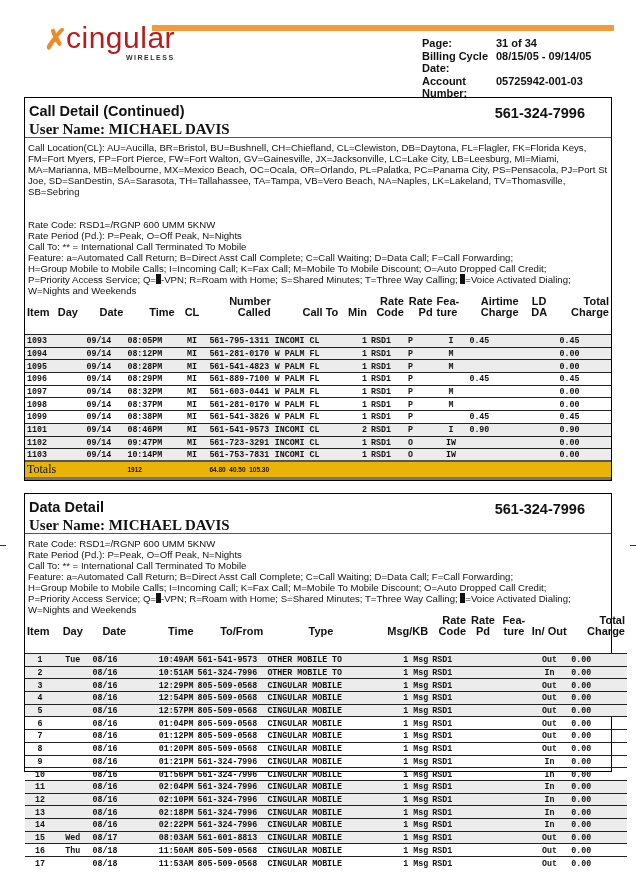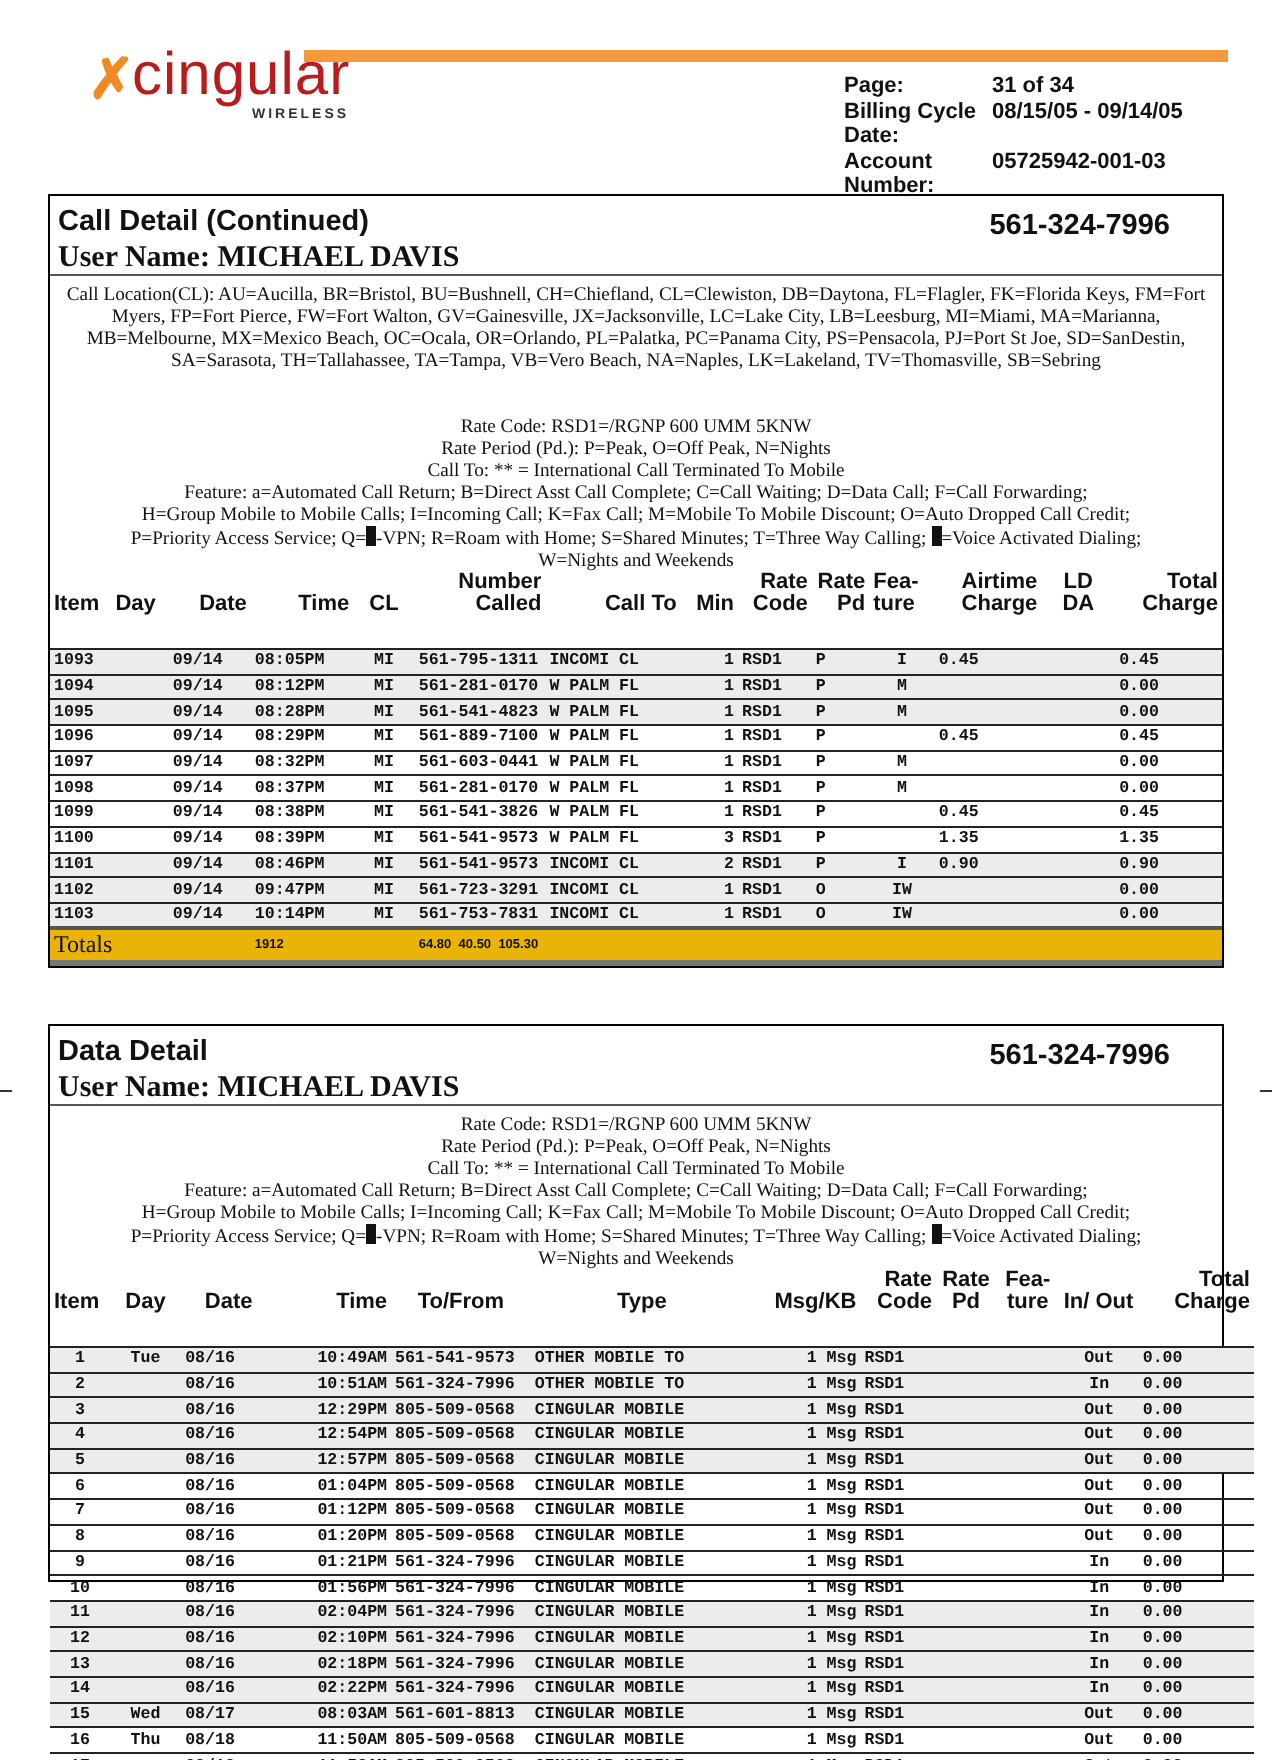--- a/index.html
+++ b/index.html
@@ -12,21 +12,21 @@
   .meta { position: absolute; left: 386px; top: 37px; font-size: 11px; font-weight: bold; line-height: 12.5px; }
   .meta .row { display: flex; }
   .meta .k { width: 110px; padding-left: 36px; }
   .side-mark { position: absolute; top: 545px; width: 6px; height: 1px; background: #333; }
 
   .box { position: absolute; left: 24px; width: 588px; border: 1.2px solid #000; }
   .box-head { padding: 5px 4px 20px 4px; position: relative; border-bottom: 1.4px solid #555; height: 40px; }
   .box-title { font-size: 14.5px; font-weight: bold; }
   .box-phone { position: absolute; right: 26px; top: 7px; font-size: 14.5px; font-weight: bold; }
   .box-user { font-family: "Liberation Serif", serif; font-weight: bold; font-size: 15px; margin-top: 2px; }
-  .legend { font-family: Liberation Serif, serif; font-size: 9.6px; line-height: 11px; padding: 4px 3px 0 3px; text-align: center; }
+  .legend { font-family: Liberation Sans, sans-serif; font-size: 9.6px; line-height: 11px; padding: 4px 3px 0 3px; }
   .legend .gap { height: 22px; }
   .blk { display: inline-block; width: 5px; height: 10px; background: #111; vertical-align: -1px; }
 
   table { border-collapse: collapse; width: 100%; }
   th { font-size: 11px; font-weight: bold; font-family: "Liberation Sans", sans-serif; line-height: 11px; vertical-align: bottom; padding: 0 2px 16px 2px; }
   td { font-family: "Liberation Mono", monospace; font-size: 8.3px; font-weight: bold; height: 12.7px; padding: 0 2px; white-space: nowrap; border-top: 1.2px solid #222; }
   tr.shade td { background: #ececec; }
   .r { text-align: right; } .c { text-align: center; } .l { text-align: left; }
   .totals td { font-family: "Liberation Sans", sans-serif; background: #eab308; border-top: 2px solid #555; border-bottom: 3px solid #777; height: 16px; font-size: 6.5px; }
   .totals .tl { font-family: "Liberation Serif", serif; font-size: 12px; font-weight: normal; }
@@ -201,36 +201,20 @@
           <td class="l">561-541-3826</td>
           <td class="l">W PALM FL</td>
           <td class="r">1</td>
           <td class="l">RSD1</td>
           <td class="l">P</td>
           <td class="c"></td>
           <td class="l">0.45</td>
           <td class="c"></td>
           <td class="l">0.45</td>
         </tr>
-        <tr>
-          <td class="l">1100</td>
-          <td class="l"></td>
-          <td class="l">09/14</td>
-          <td class="l">08:39PM</td>
-          <td class="c">MI</td>
-          <td class="l">561-541-9573</td>
-          <td class="l">W PALM FL</td>
-          <td class="r">3</td>
-          <td class="l">RSD1</td>
-          <td class="l">P</td>
-          <td class="c"></td>
-          <td class="l">1.35</td>
-          <td class="c"></td>
-          <td class="l">1.35</td>
-        </tr>
         <tr class="shade">
           <td class="l">1101</td>
           <td class="l"></td>
           <td class="l">09/14</td>
           <td class="l">08:46PM</td>
           <td class="c">MI</td>
           <td class="l">561-541-9573</td>
           <td class="l">INCOMI CL</td>
           <td class="r">2</td>
           <td class="l">RSD1</td>
@@ -276,21 +260,21 @@
     <tbody>
       <tr class="totals">
         <td class="tl" colspan="3">Totals</td>
         <td colspan="2">1912</td>
         <td colspan="9"><span>64.80</span>&nbsp;&nbsp;<span>40.50</span>&nbsp;&nbsp;<span>105.30</span></td>
       </tr>
     </tbody>
   </table>
 </div>
 
-<div class="box" style="top:512px; height:279px; overflow:visible;">
+<div class="box" style="top:493px; height:279px; overflow:visible;">
   <div class="box-head">
     <div class="box-title">Data Detail</div>
     <div class="box-phone">561-324-7996</div>
     <div class="box-user">User Name: MICHAEL DAVIS</div>
   </div>
   <div class="legend">
     <div>Rate Code: RSD1=/RGNP 600 UMM 5KNW</div>
     <div>Rate Period (Pd.): P=Peak, O=Off Peak, N=Nights</div>
     <div>Call To: ** = International Call Terminated To Mobile</div>
     <div>Feature: a=Automated Call Return; B=Direct Asst Call Complete; C=Call Waiting; D=Data Call; F=Call Forwarding;</div>
@@ -298,21 +282,21 @@
     <div><span>P=Priority Access Service; Q=</span><span class="blk"></span><span>-VPN; R=Roam with Home; S=Shared Minutes; T=Three Way Calling; </span><span class="blk"></span><span>=Voice Activated Dialing;</span></div>
     <div>W=Nights and Weekends</div>
   </div>
   <table style="width:602px;">
     <thead>
         <tr id="data-head">
           <th class="l" style="width: 30px;">Item</th>
           <th class="c" style="width: 36px;">Day</th>
           <th class="c" style="width: 48px;">Date</th>
           <th class="r" style="width: 58px;">Time</th>
-          <th class="c" style="width: 70px;">To/From</th>
+          <th class="c" style="width: 70px; text-align: right;">To/From</th>
           <th class="c" style="width: 112px;">Type</th>
           <th class="r" style="width: 54px;">Msg/KB</th>
           <th class="r" style="width: 38px;">Rate Code</th>
           <th class="c" style="width: 30px;">Rate Pd</th>
           <th class="c" style="width: 32px;">Fea- ture</th>
           <th class="l" style="width: 40px;">In/ Out</th>
           <th class="r" style="width: 58px;">Total Charge</th>
         </tr>
       </thead>
     <tbody id="data-body">

